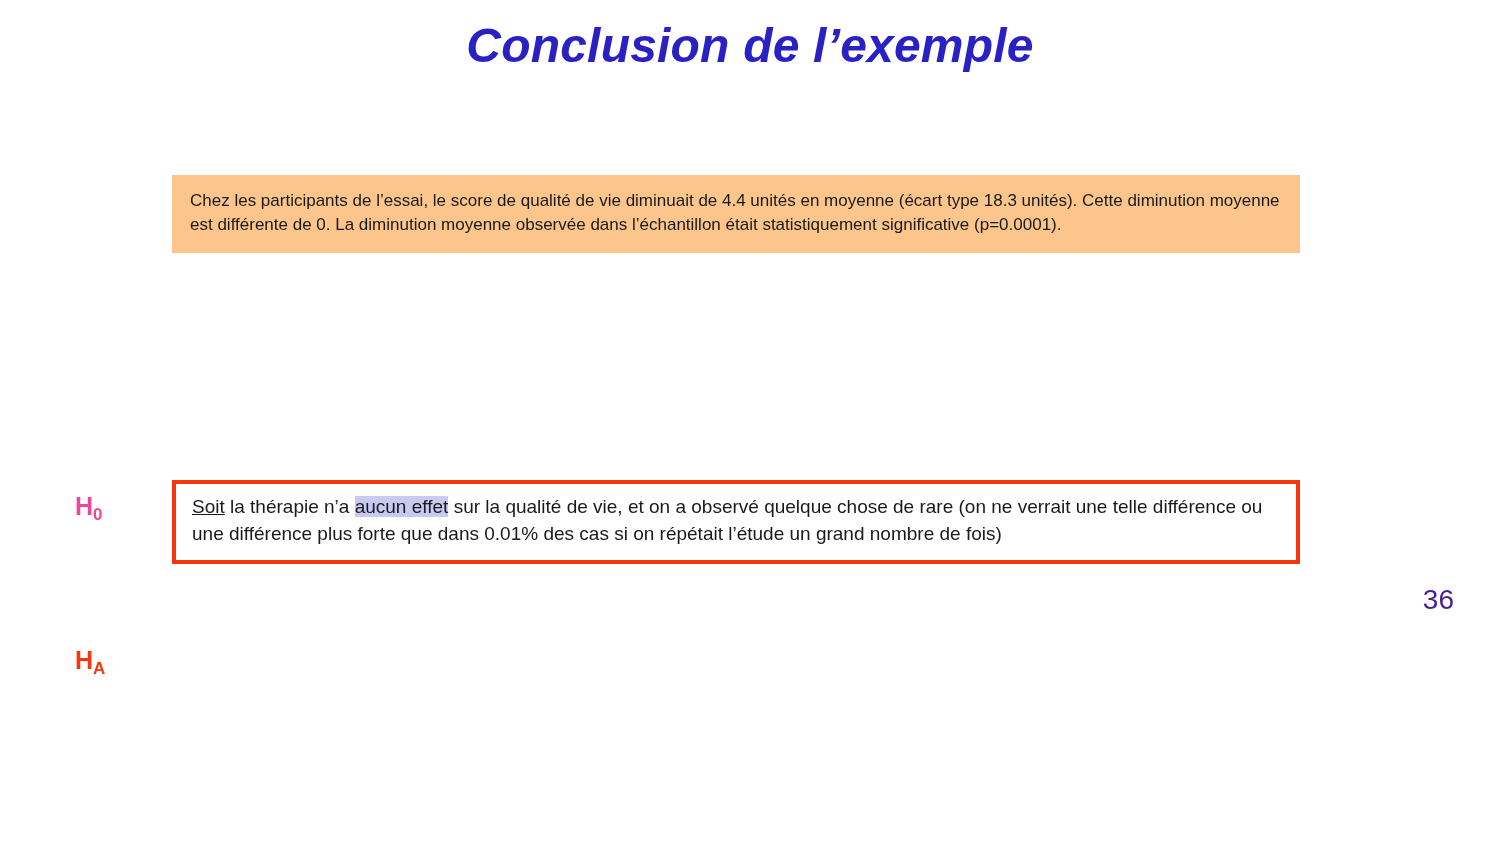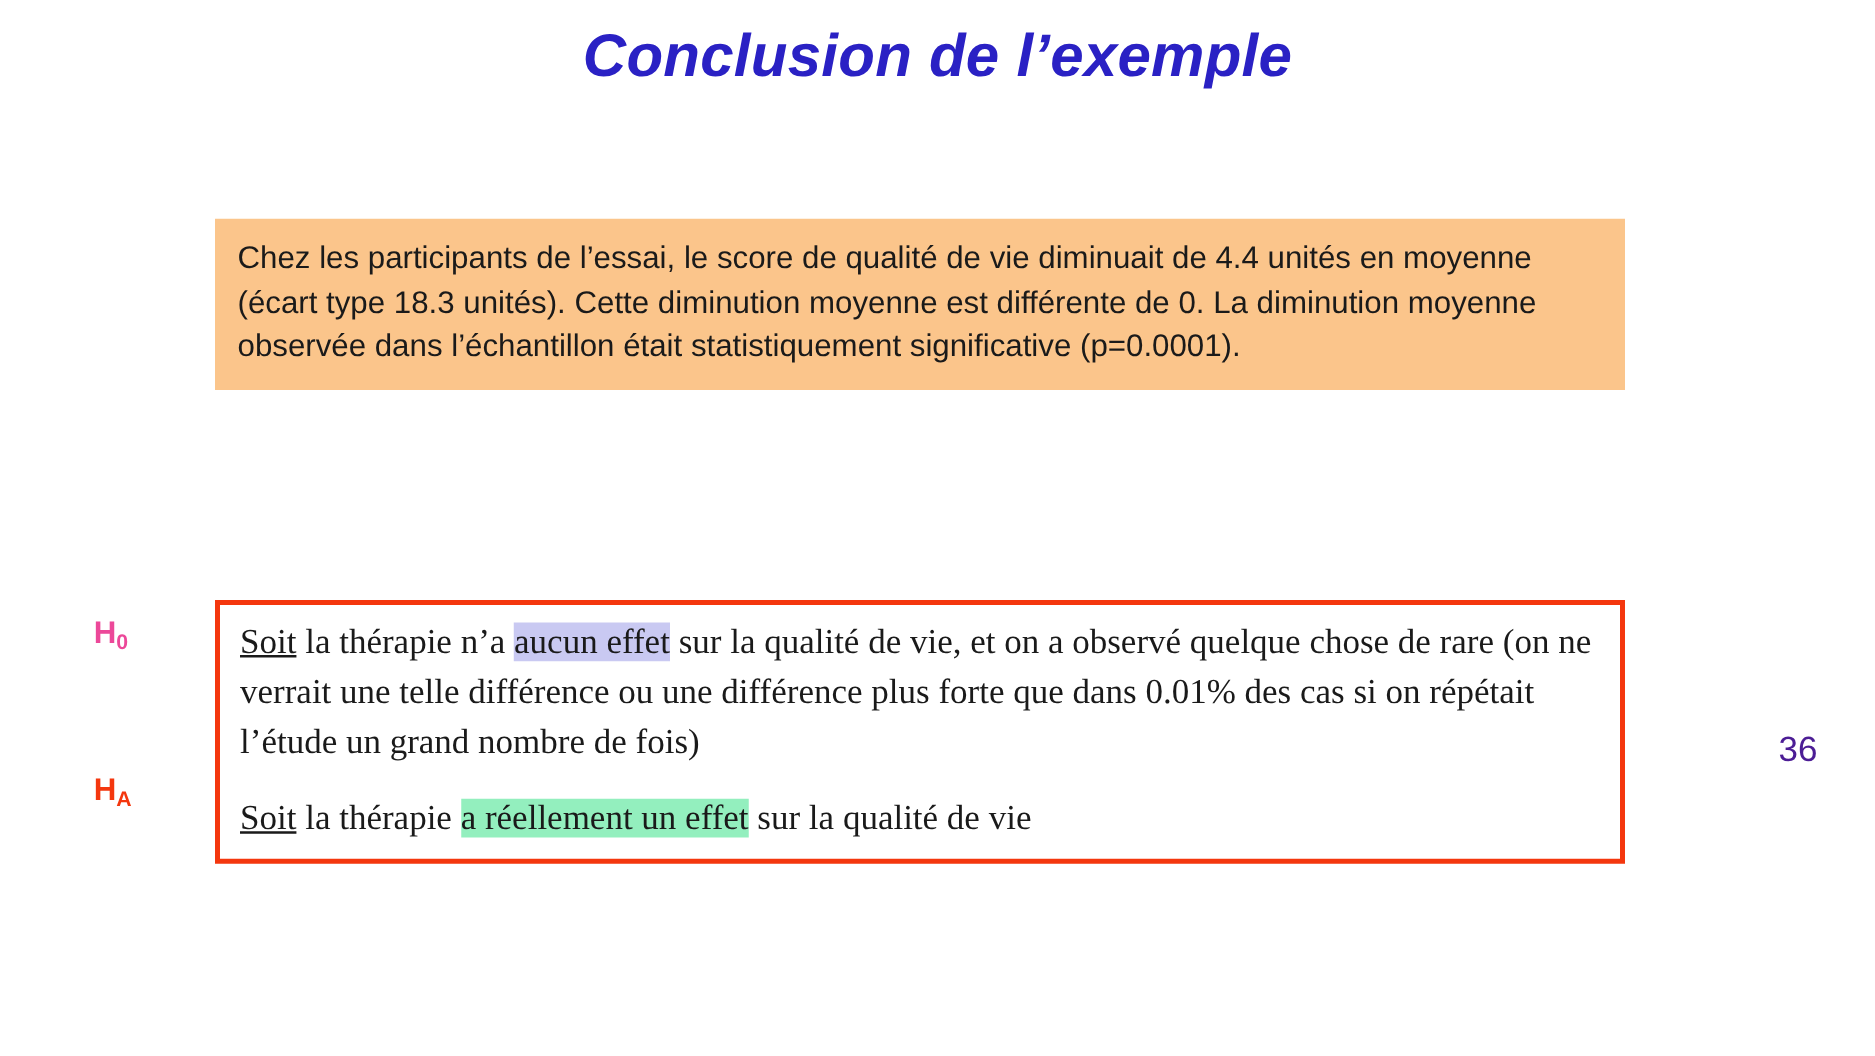--- a/index.html
+++ b/index.html
@@ -35,41 +35,40 @@
   }
 
   .conclusion-box {
     position: absolute;
     left: 172px;
     top: 175px;
     width: 1128px;
     box-sizing: border-box;
     background: #fbc58b;
     padding: 14px 18px 16px 18px;
-    font-size: 25px;
+    font-size: 17px;
     line-height: 1.42;
     color: #1a1a1a;
   }
 
   .hypotheses-box {
     position: absolute;
     left: 172px;
     top: 480px;
     width: 1128px;
     box-sizing: border-box;
     border: 4px solid #f4370e;
     background: #ffffff;
     padding: 10px 16px 12px 16px;
   }
 
   .hyp-line {
-    font-size: 28px;
+    font-size: 19px;
     line-height: 1.42;
     color: #1a1a1a;
-    font-family: Liberation Serif, serif;
   }
 
   .hyp-line.second {
     margin-top: 22px;
   }
 
   .u {
     text-decoration: underline;
   }
 
@@ -86,21 +85,21 @@
     left: 75px;
     top: 492px;
     font-size: 25px;
     font-weight: bold;
     color: #ec4899;
   }
 
   .label-ha {
     position: absolute;
     left: 75px;
-    top: 618px;
+    top: 646px;
     font-size: 25px;
     font-weight: bold;
     color: #f4370e;
   }
 
   .label-h0 sub, .label-ha sub {
     font-size: 17px;
     vertical-align: baseline;
     position: relative;
     top: 5px;
@@ -126,19 +125,18 @@
   </div>
 
   <div class="label-h0"><span>H</span><sub>0</sub></div>
 
   <div class="label-ha"><span>H</span><sub>A</sub></div>
 
   <div class="hypotheses-box">
 
     <div class="hyp-line"><span class="u">Soit</span><span> la thérapie n’a </span><span class="hl-blue">aucun effet</span><span> sur la qualité de vie, et on a observé quelque chose de rare (on ne verrait une telle différence ou une différence plus forte que dans 0.01% des cas si on répétait l’étude un grand nombre de fois)</span></div>
 
-    <div class="hyp-line second"><span class="u">Soit</span><span> la thérapie </span><span class="hl-green">a réellement un effet</span><span> sur la qualité de vie</span></div>
 
   </div>
 
   <div class="page-number">36</div>
 
 </div>
 
 </body></html>

